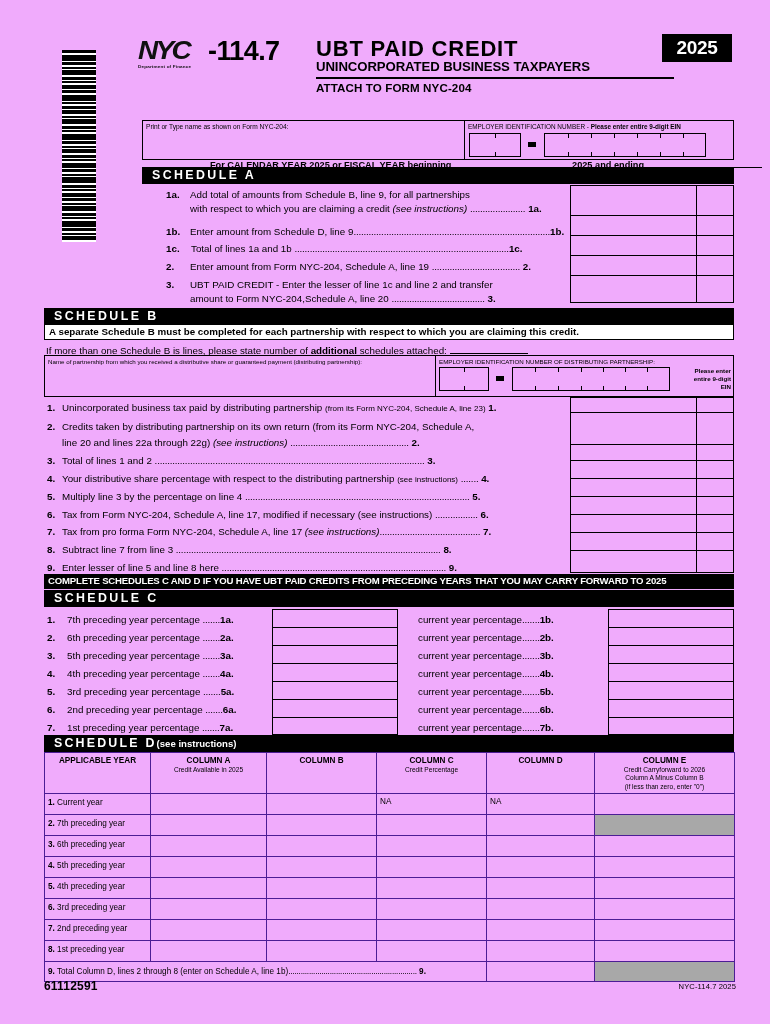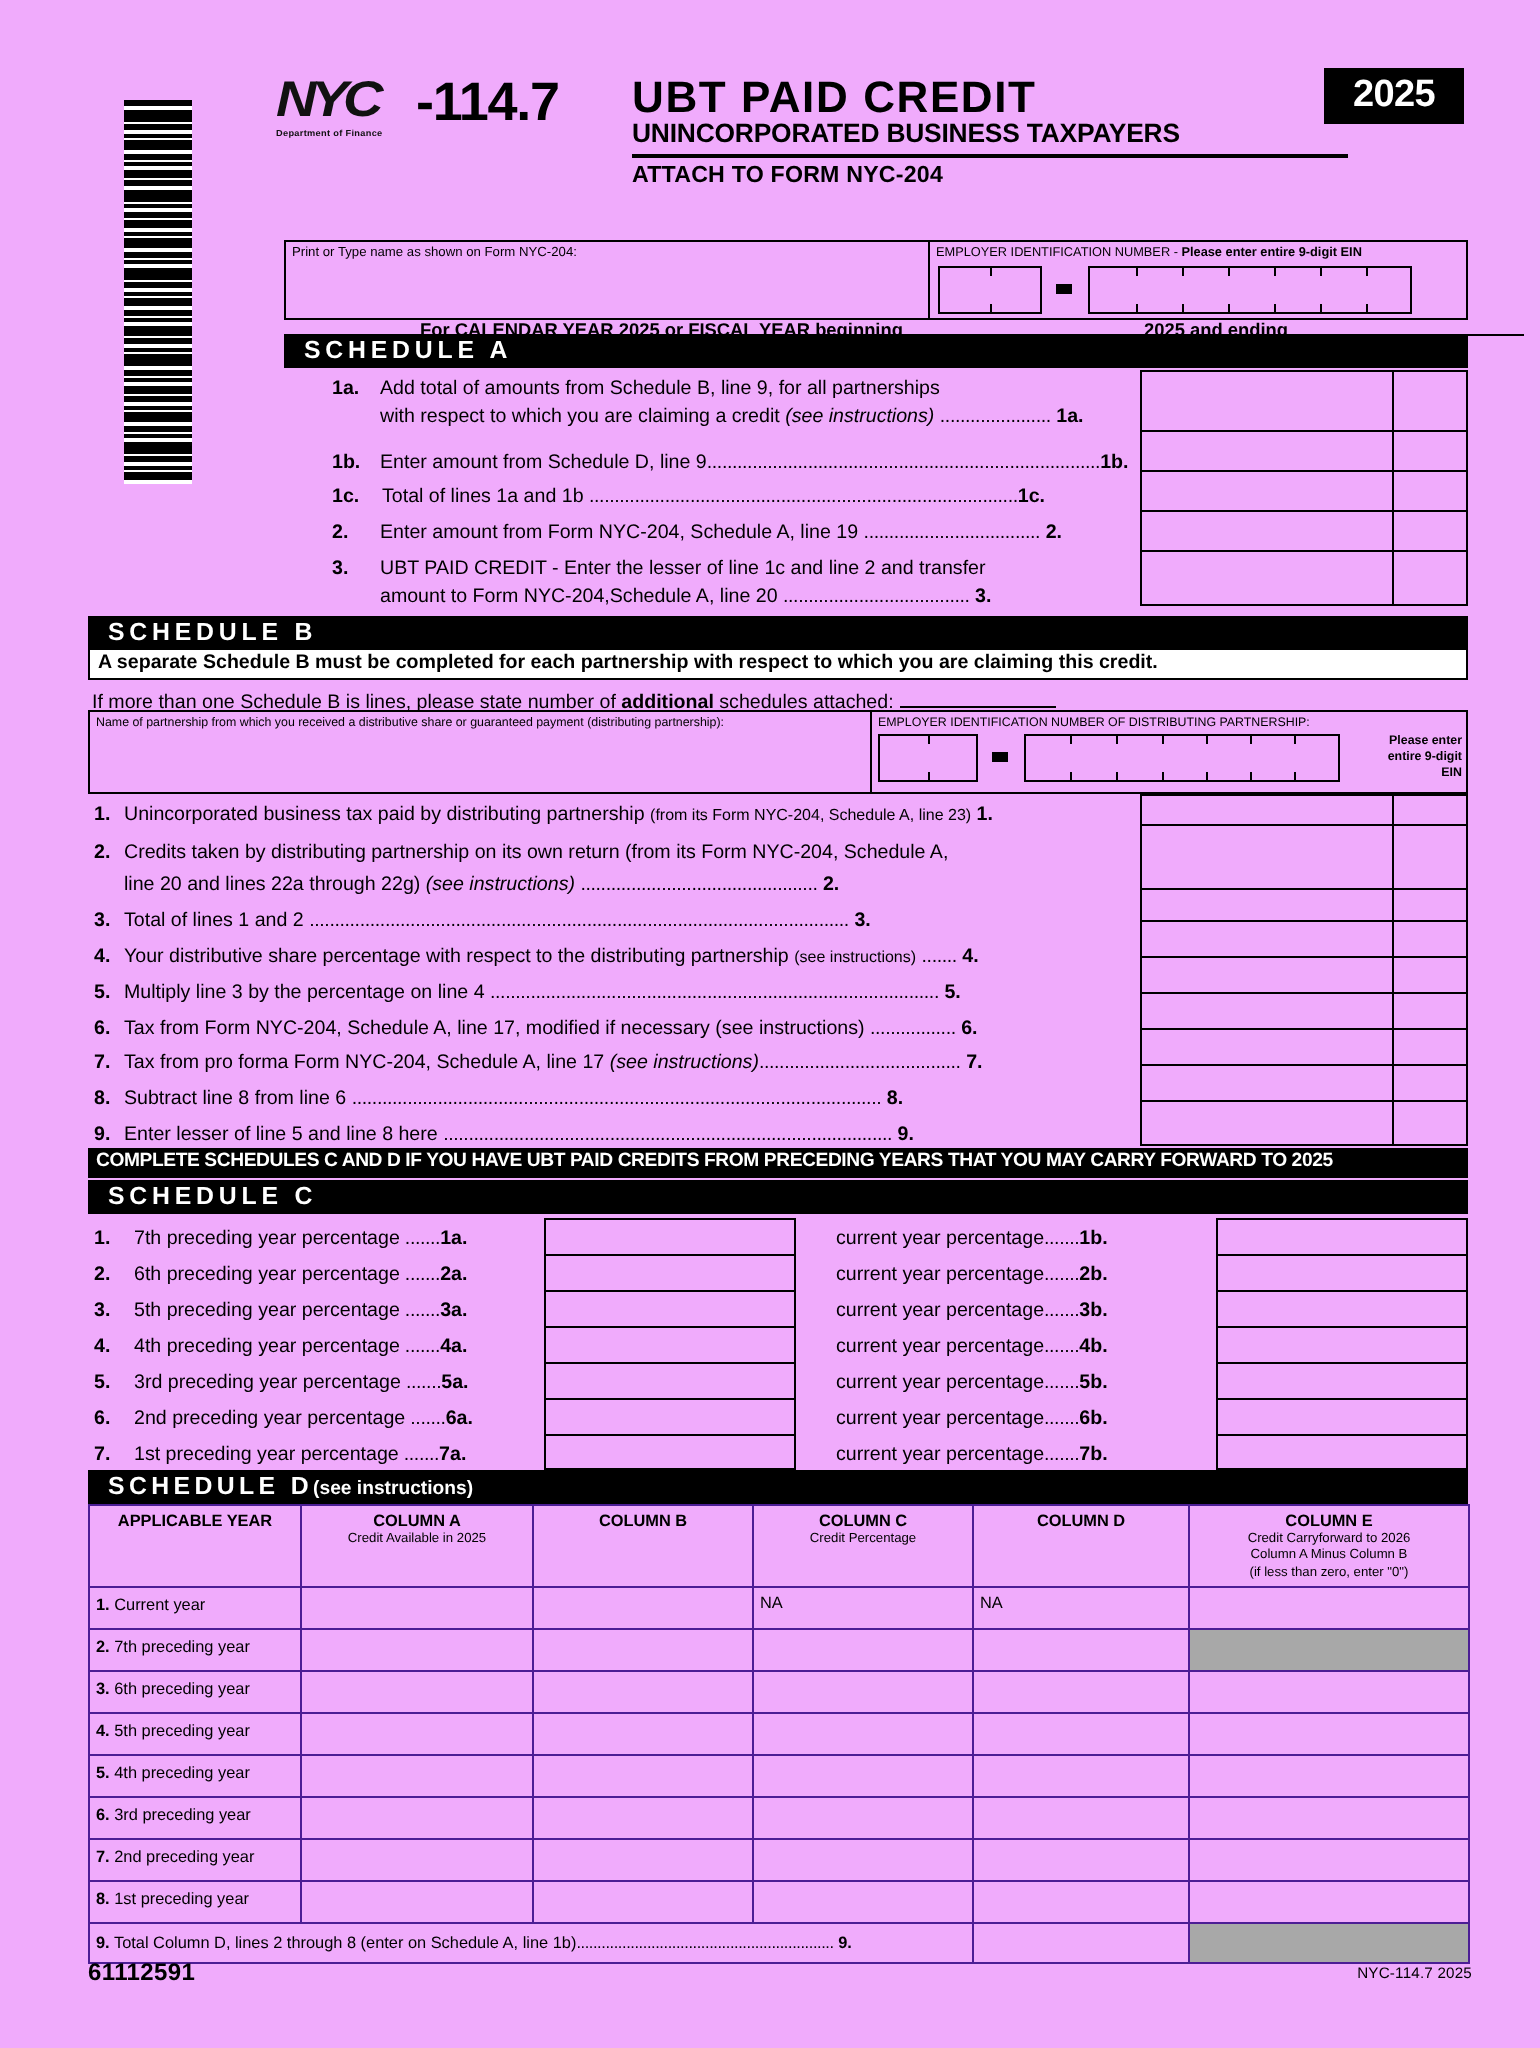--- a/index.html
+++ b/index.html
@@ -543,21 +543,21 @@
     <div class="lrow" style="left:47px; top:491px;"><b>5.</b></div>
     <div class="lrow" style="left:62px; top:491px;"><span>Multiply line 3 by the percentage on line 4</span> <span class="dots">.........................................................................................</span> <b>5.</b></div>
 
     <div class="lrow" style="left:47px; top:509px;"><b>6.</b></div>
     <div class="lrow" style="left:62px; top:509px;"><span>Tax from Form NYC-204, Schedule A, line 17, modified if necessary (see instructions)</span> <span class="dots">.................</span> <b>6.</b></div>
 
     <div class="lrow" style="left:47px; top:526px;"><b>7.</b></div>
     <div class="lrow" style="left:62px; top:526px;"><span>Tax from pro forma Form NYC-204, Schedule A, line 17</span> <span class="ital">(see instructions)</span><span class="dots">........................................</span> <b>7.</b></div>
 
     <div class="lrow" style="left:47px; top:544px;"><b>8.</b></div>
-    <div class="lrow" style="left:62px; top:544px;"><span>Subtract line 8 from line 6</span> <span class="dots">.........................................................................................................</span> <b>8.</b></div>
+    <div class="lrow" style="left:62px; top:544px;"><span>Subtract line 7 from line 3</span> <span class="dots">.........................................................................................................</span> <b>8.</b></div>
 
     <div class="lrow" style="left:47px; top:562px;"><b>9.</b></div>
     <div class="lrow" style="left:62px; top:562px;"><span>Enter lesser of line 5 and line 8 here</span> <span class="dots">.........................................................................................</span> <b>9.</b></div>
   </div>
 
   <div class="moneycol" style="left:570px; top:397px; width:164px; height:176px;">
     <div class="row" style="height:15px">
         <div class="sep"></div>
       </div>
     <div class="row" style="height:32px">

